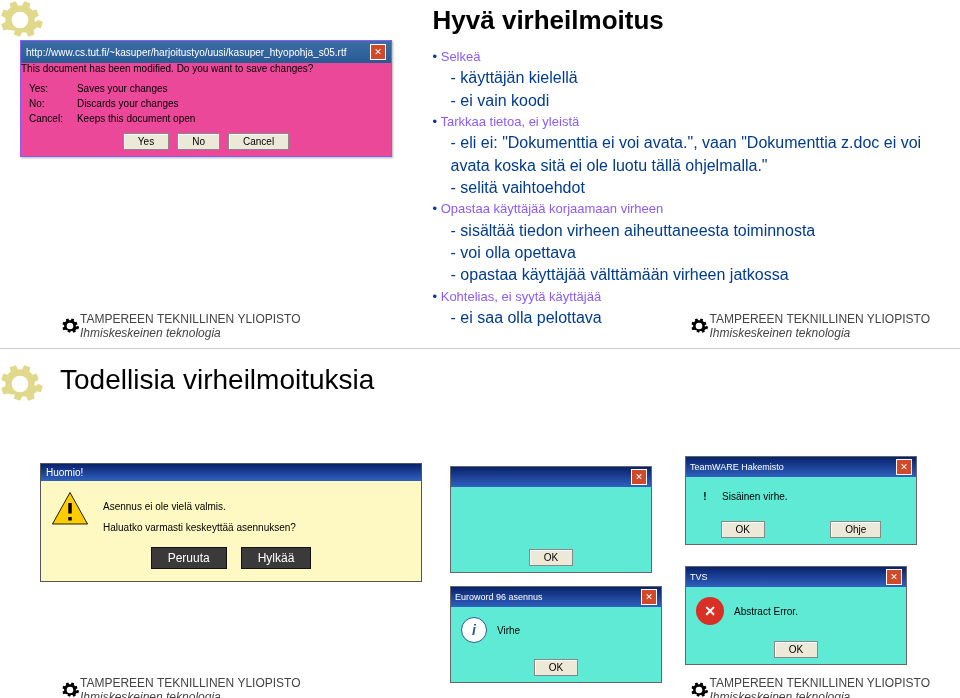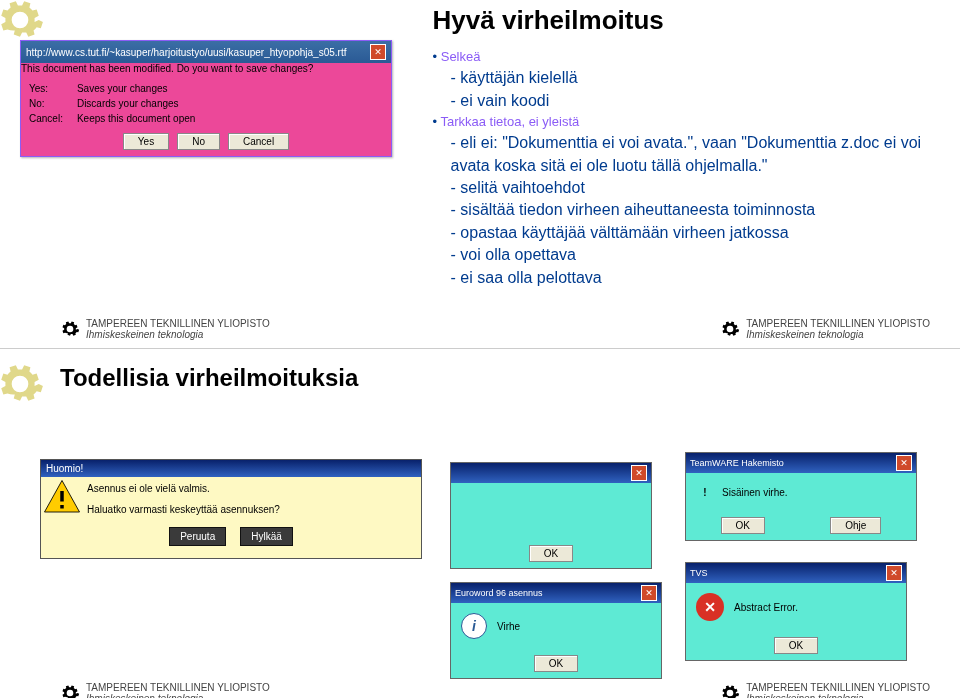--- a/index.html
+++ b/index.html
@@ -15,32 +15,32 @@
 .sub>li{color:#003b8e;font-size:16px}
 .sub>li::before{content:"- ";color:#003b8e}
 .dialog{background:#ec4899;border:1px solid #8b5cf6;box-shadow:1px 1px 2px rgba(0,0,0,0.3);font-size:10px;font-family:Tahoma,sans-serif}
 .titlebar{background:linear-gradient(#3b6ea5,#2a5a95);color:#fff;padding:3px 5px;display:flex;justify-content:space-between;align-items:center;font-size:10px}
 .closebtn{background:#d04a2a;color:#fff;width:14px;height:14px;display:flex;align-items:center;justify-content:center;border:1px solid #fff;font-size:9px;cursor:pointer}
 .dbody{padding:0;font-size:10px;color:#000}
 .btnrow{display:flex;gap:8px;justify-content:center;padding:6px}
 .winbtn{background:#ece9d8;border:1px solid #888;padding:2px 14px;font-size:10px;cursor:pointer;box-shadow:1px 1px 0 #fff inset}
 .gear-decor{position:absolute;top:-5px;left:-5px;width:50px;height:50px;color:#e0d88a}
 .gear-decor svg{width:50px;height:50px}
-.footer-logo{position:absolute;bottom:8px;display:flex;align-items:center;gap:6px;font-size:10px;color:#444}
+.footer-logo{position:absolute;bottom:8px;display:flex;align-items:center;font-size:12px;color:#444}
 .footer-logo.left{left:60px}
 .footer-logo.right{right:30px}
 .footer-logo svg{width:20px;height:20px;color:#000}
 .blk{display:block}
-h2{font-size:24px;margin:15px 20px 15px 60px;font-weight:bold}
+h2{font-size:28px;margin:15px 20px 15px 60px;font-weight:normal}
 .errbox-area{position:relative;width:960px;height:280px}
 .huomio{position:absolute;left:40px;top:52px;width:380px;background:#fef9c3;border:1px solid #555}
 .huomio .titlebar{background:linear-gradient(#08216b,#3062c0)}
-.huomio .dbody{padding:0;display:flex;gap:4px;align-items:center}
+.huomio .dbody{padding:8px;display:flex;gap:12px;align-items:flex-end}
 .warn-icon svg{width:42px;height:42px}
-.darkbtn{background:#3a3a3a;color:#fff;border:1px solid #111;padding:3px 10px;font-size:10px;cursor:pointer}
+.darkbtn{background:#3a3a3a;color:#fff;border:1px solid #111;padding:3px 16px;font-size:12px;cursor:pointer}
 .small-err{position:absolute;background:#5eead4;border:1px solid #666;font-size:10px}
 .small-err .titlebar{background:linear-gradient(#08216b,#3062c0);padding:2px 4px;font-size:9px}
 .small-err .dbody{padding:10px;text-align:center}
 .tealbar{background:linear-gradient(#0a3a8a,#1a5ab0)}
 .icon-x{width:28px;height:28px;border-radius:50%;background:#d93025;color:#fff;display:flex;align-items:center;justify-content:center;font-weight:bold;font-size:14px}
 .icon-i{width:24px;height:24px;border-radius:50%;border:1px solid #2a5a95;color:#2a5a95;display:flex;align-items:center;justify-content:center;font-style:italic;font-weight:bold;font-size:14px;background:#fff}
 .icon-bang{width:18px;height:18px;display:flex;align-items:center;justify-content:center;font-weight:bold;color:#000}
 tr td{padding:1px 6px;vertical-align:top}
 </style>
 </head>
@@ -90,25 +90,27 @@
       <li>Selkeä</li>
       <ul class="sub">
           <li>käyttäjän kielellä</li>
           <li>ei vain koodi</li>
         </ul>
       <li>Tarkkaa tietoa, ei yleistä</li>
       <ul class="sub">
           <li>eli ei: "Dokumenttia ei voi avata.", vaan "Dokumenttia z.doc ei voi avata koska sitä ei ole luotu tällä ohjelmalla."</li>
           <li>selitä vaihtoehdot</li>
         </ul>
+      <li>Opastaa käyttäjää korjaamaan virheen</li>
       <ul class="sub">
           <li>sisältää tiedon virheen aiheuttaneesta toiminnosta</li>
+          <li>voi olla opettava</li>
           <li>opastaa käyttäjää välttämään virheen jatkossa</li>
-          <li>voi olla opettava</li>
-        </ul>
+        </ul>
+      <li>Kohtelias, ei syytä käyttäjää</li>
       <ul class="sub">
           <li>ei saa olla pelottava</li>
         </ul>
     </ul>
   </div>
   <div class="footer-logo left">
     <svg viewBox="0 0 24 24" fill="currentColor">
         <path d="M12 8a4 4 0 100 8 4 4 0 000-8zm9 4l2 1-1 3-2-.5a7 7 0 01-1.5 1.5l.5 2-3 1-1-2h-2l-1 2-3-1 .5-2A7 7 0 016 16.5L4 17l-1-3 2-1v-2l-2-1 1-3 2 .5A7 7 0 017.5 6L7 4l3-1 1 2h2l1-2 3 1-.5 2A7 7 0 0118 7.5l2-.5 1 3-2 1v2z"></path>
       </svg>
     <span>

